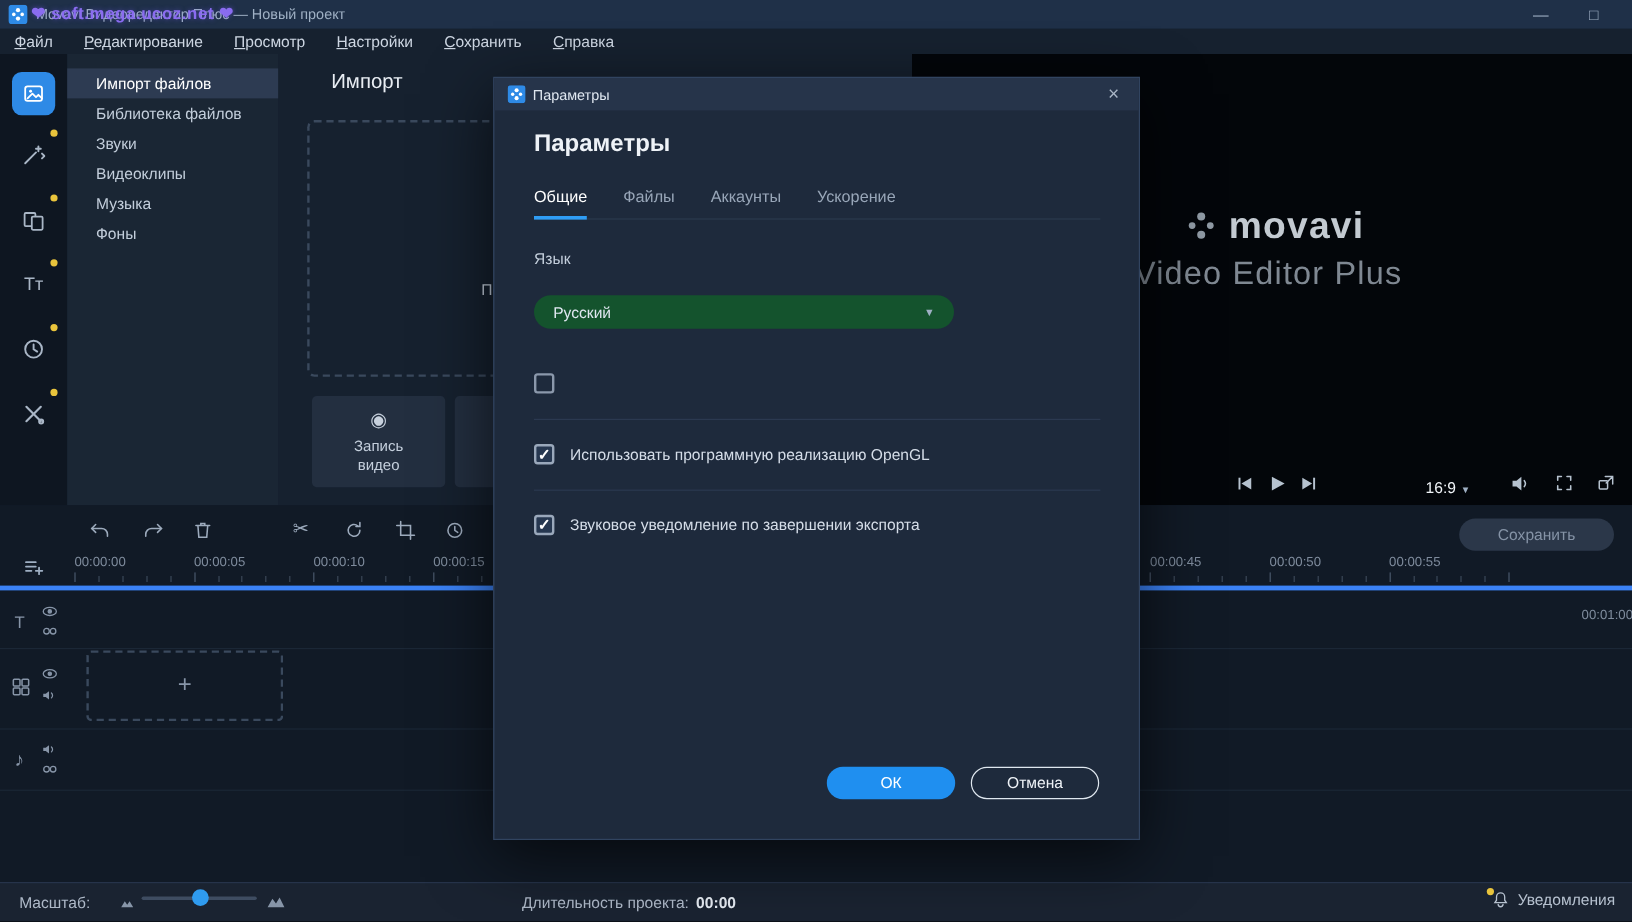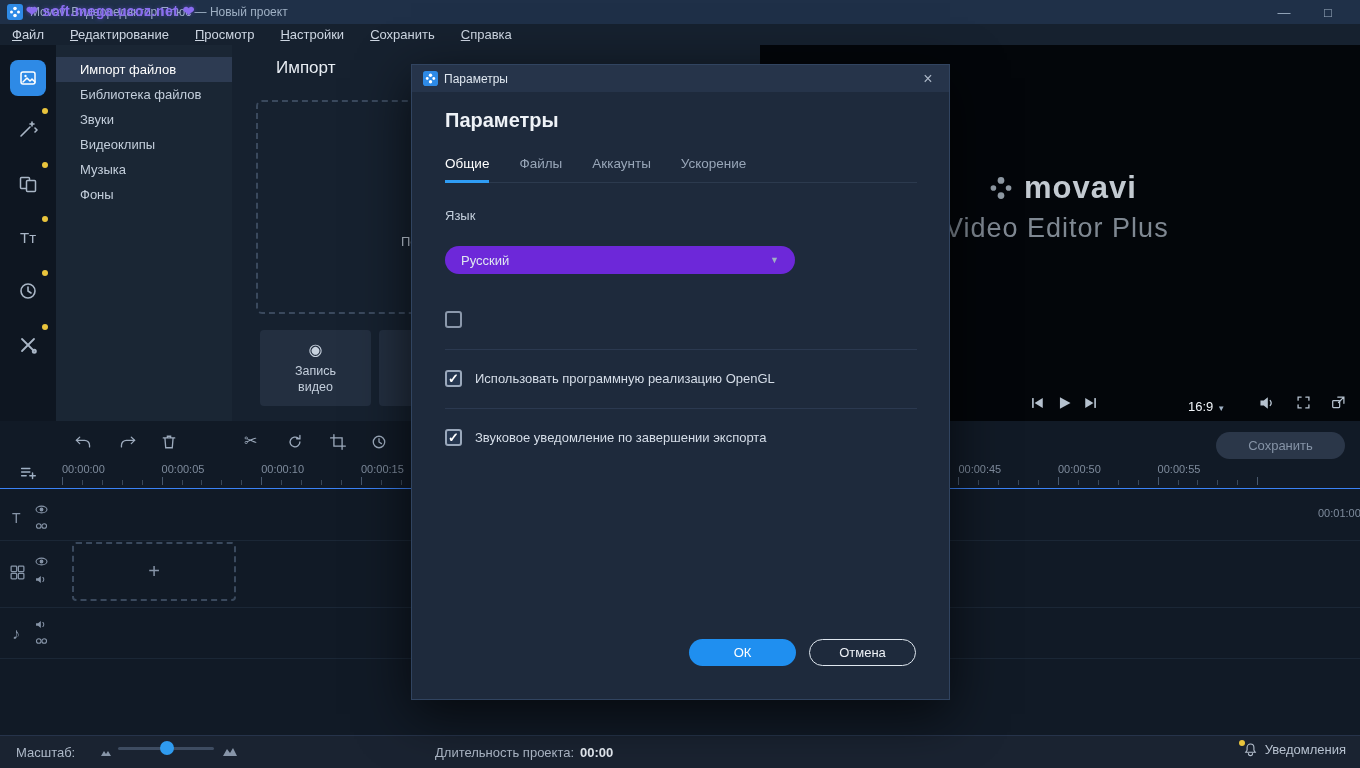--- a/index.html
+++ b/index.html
@@ -55,21 +55,21 @@
   .pb-controls{position:absolute;left:0;top:342px;width:600px;height:34px;}
   .pb-ic{position:absolute;top:7px;color:#b6c2cf;}
   .aspect{position:absolute;left:428px;top:12px;color:#f0f4f8;font-size:13px;}
   .aspect .chev{font-size:8px;color:#9fb0c4;margin-left:4px;}
 
   
   .timeline{position:absolute;left:0;top:421px;width:1360px;height:314px;background:#111a26;}
   .tl-ic{position:absolute;top:12px;color:#9dabbd;font-size:16px;}
   .save-btn{position:absolute;right:15px;top:11px;width:129px;height:27px;background:#2b3749;
             border-radius:14px;color:#8593a6;display:flex;align-items:center;justify-content:center;}
-  .ruler{position:absolute;left:0;top:39px;width:1360px;height:28px;border-bottom:1px solid #3b82f6;}
+  .ruler{position:absolute;left:0;top:39px;width:1360px;height:28px;border-bottom:4px solid #3b82f6;}
   .ruler-label{position:absolute;top:3px;font-size:11px;color:#7e8b9c;}
   .tick{position:absolute;top:20px;width:1px;height:5px;background:#3b4858;}
   .tick.tall{top:17px;height:8px;background:#49586c;}
   .track{position:absolute;left:0;width:1360px;border-bottom:1px solid #1b2736;}
   .track-ic{position:absolute;color:#8795a8;}
   .clip-placeholder{position:absolute;left:72px;top:2px;width:160px;height:55px;
             border:2px dashed #3a495d;border-radius:4px;display:flex;align-items:center;
             justify-content:center;color:#8795a8;font-size:20px;}
 
   
@@ -92,21 +92,21 @@
   .dlg-icon{position:absolute;left:11px;top:6px;width:15px;height:15px;}
   .dlg-close{position:absolute;right:6px;top:0;width:30px;height:27px;display:flex;align-items:center;
              justify-content:center;color:#aab6c6;font-size:16px;}
   .dlg-heading{position:absolute;left:33px;top:44px;font-size:20px;font-weight:bold;color:#eef2f7;}
   .tabs{position:absolute;left:33px;top:91px;width:472px;height:26px;border-bottom:1px solid #2c3a4e;
         display:flex;gap:30px;}
   .tab{position:relative;color:#98a6b8;font-size:13.5px;padding-bottom:9px;}
   .tab.active{color:#ffffff;}
   .tab.active::after{content:"";position:absolute;left:0;right:0;bottom:-1px;height:3px;background:#2f9df5;}
   .lang-label{position:absolute;left:33px;top:143px;color:#c3cedb;}
-  .dropdown{position:absolute;left:33px;top:181px;width:318px;height:28px;background:#6d28d9;
+  .dropdown{position:absolute;left:33px;top:181px;width:318px;height:28px;background:#14532d;
             border-radius:14px;display:flex;align-items:center;padding:0 16px;color:#dfe7f0;}
   .dropdown .chev{margin-left:auto;font-size:9px;color:#9fb0c4;}
   .cb-row{position:absolute;left:33px;width:472px;height:20px;display:flex;align-items:center;gap:13px;}
   .cb{width:17px;height:17px;border:2px solid #8b98ab;border-radius:3px;box-sizing:border-box;
       display:flex;align-items:center;justify-content:center;color:transparent;font-size:13px;
       font-weight:bold;}
   .cb.checked{color:#ffffff;background:#263750;border-color:#9aa8bb;}
   .cb-label{color:#d5dde8;}
   .sep{position:absolute;left:33px;width:472px;height:1px;background:#2b3950;}
   .dlg-btn{position:absolute;top:574px;width:107px;height:27px;border-radius:14px;display:flex;

